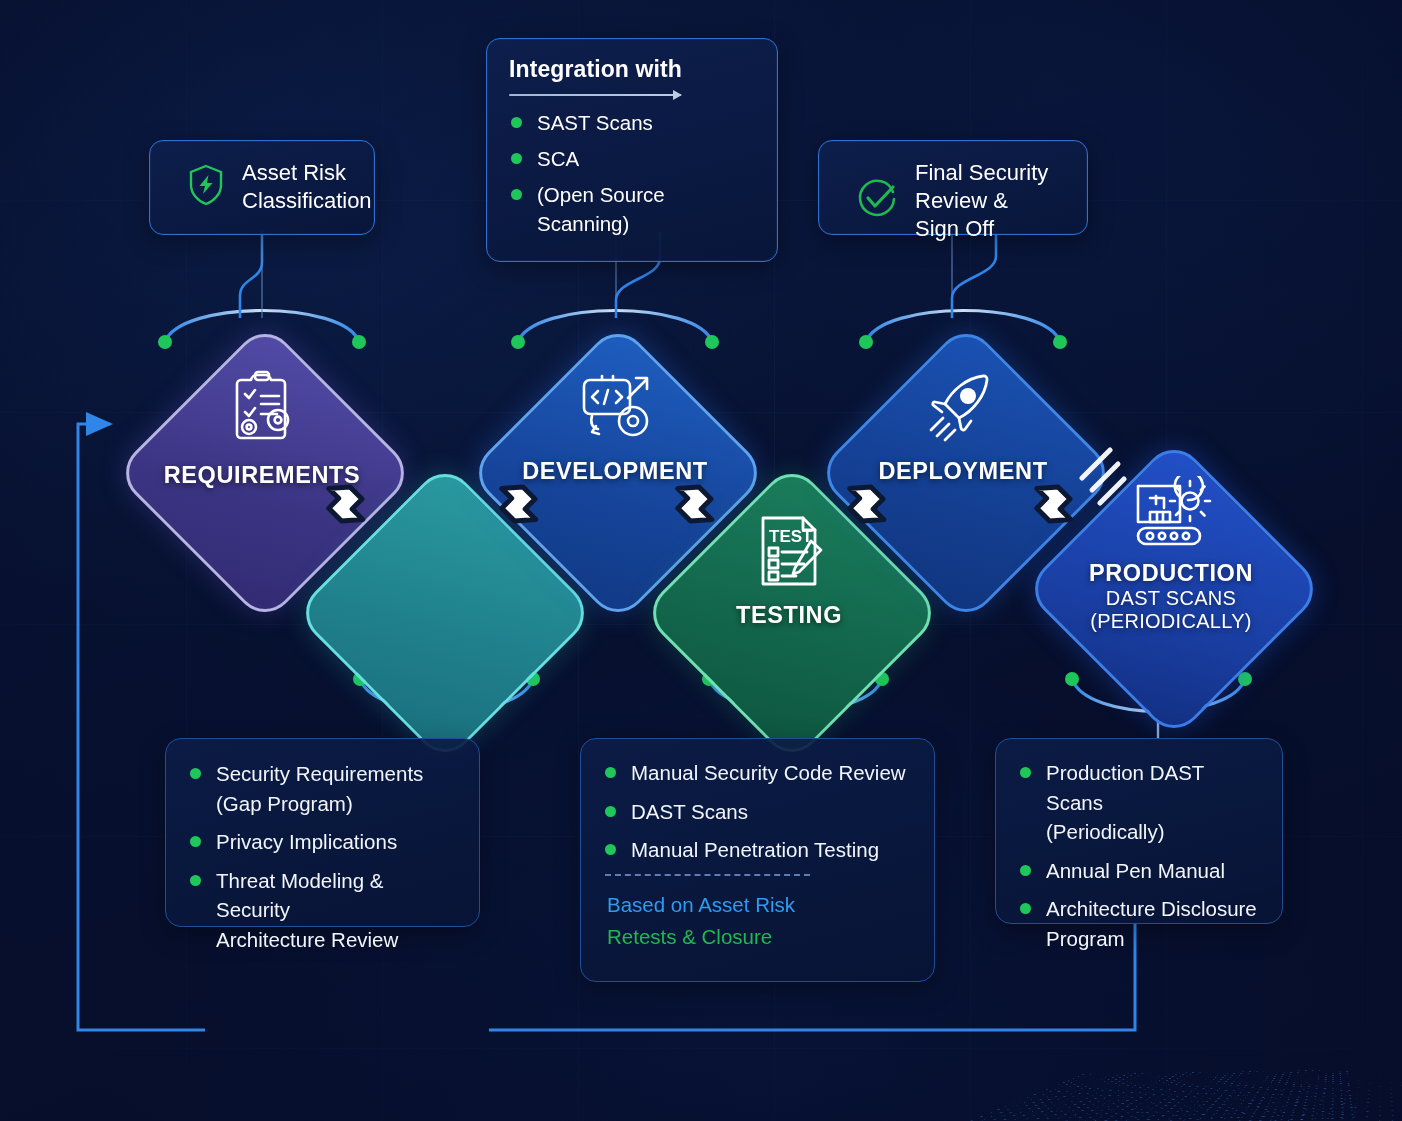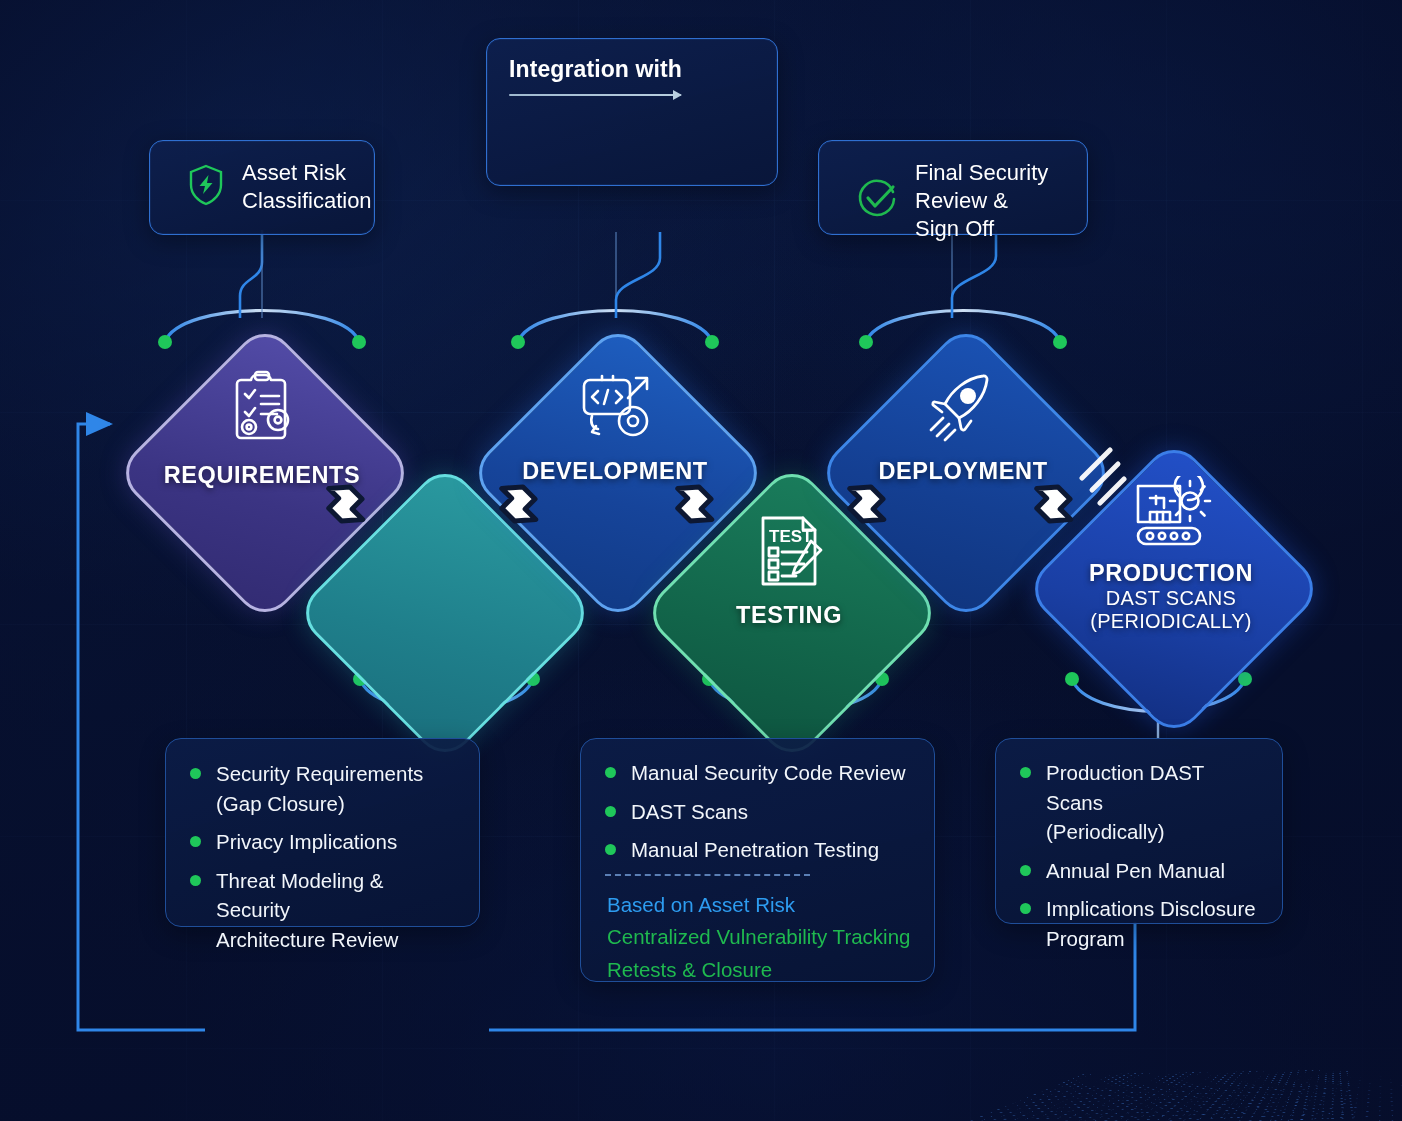--- a/index.html
+++ b/index.html
@@ -144,25 +144,30 @@
           <path d="M22.5 12 L13.5 23 H19 L17 31 L26.5 20 H21 Z" fill="#1fc75a"></path>
         </svg>
       </span>
       <span class="txt">
         <div>Asset Risk</div>
         <div>Classification</div>
       </span>
     </div>
   </div>
 
-  <div class="card" style="left:486px;top:38px;width:292px;height:148px;padding:16px 20px 0 22px;box-sizing:border-box;">
+  <div class="card" style="left:486px;top:38px;width:292px;height:224px;padding:16px 20px 0 22px;box-sizing:border-box;">
     <div class="card-title">
       <div>Integration with</div>
     </div>
     <div class="rule" style="width:172px;"></div>
+    <ul class="blist">
+      <li>SAST Scans</li>
+      <li>SCA</li>
+      <li>(Open Source Scanning)</li>
+    </ul>
   </div>
 
   <div class="card" style="left:818px;top:140px;width:268px;height:93px;">
     <div class="calloutrow">
       <span style="flex:0 0 auto;">
         <svg width="44" height="44" viewBox="0 0 44 44" fill="none">
           <path d="M38 15 A17 17 0 1 0 39 22" stroke="#1fb94f" stroke-width="2.6" fill="none" stroke-linecap="round"></path>
           <path d="M13 21 L20 29 L38 10" stroke="#1fb94f" stroke-width="3.2" fill="none" stroke-linecap="round" stroke-linejoin="round"></path>
         </svg>
       </span>
@@ -322,42 +327,41 @@
     <g stroke="#ffffff" stroke-width="5" stroke-linecap="round" opacity=".95">
       <path d="M1082 478 L1110 450"></path>
       <path d="M1092 490 L1118 464"></path>
       <path d="M1100 503 L1124 479"></path>
     </g>
   </svg>
 
   <div class="listbox" style="left:165px;top:738px;width:315px;height:189px;padding:20px 20px 0 20px;box-sizing:border-box;">
     <ul>
       <li>Security Requirements</li>
-      <li class="cont">(Gap Closure)</li>
+      <li class="cont">(Gap Program)</li>
       <li>Privacy Implications</li>
       <li>Threat Modeling &amp; Security</li>
       <li class="cont">Architecture Review</li>
     </ul>
   </div>
 
   <div class="listbox" style="left:580px;top:738px;width:355px;height:244px;padding:19px 20px 0 20px;box-sizing:border-box;">
     <ul>
       <li>Manual Security Code Review</li>
       <li>DAST Scans</li>
       <li>Manual Penetration Testing</li>
     </ul>
     <div class="dashsep" style="width:205px;"></div>
     <div class="subline">Based on Asset Risk</div>
-    <div class="subline green">Centralized Vulnerability Tracking</div>
     <div class="subline green">Retests &amp; Closure</div>
   </div>
 
   <div class="listbox" style="left:995px;top:738px;width:288px;height:186px;padding:19px 20px 0 20px;box-sizing:border-box;">
     <ul>
       <li>Production DAST Scans</li>
       <li class="cont">(Periodically)</li>
       <li>Annual Pen Manual</li>
-      <li>Implications Disclosure</li>
+      <li>Architecture Disclosure</li>
       <li class="cont">Program</li>
     </ul>
   </div>
 
 </div>
 
 </body></html>

